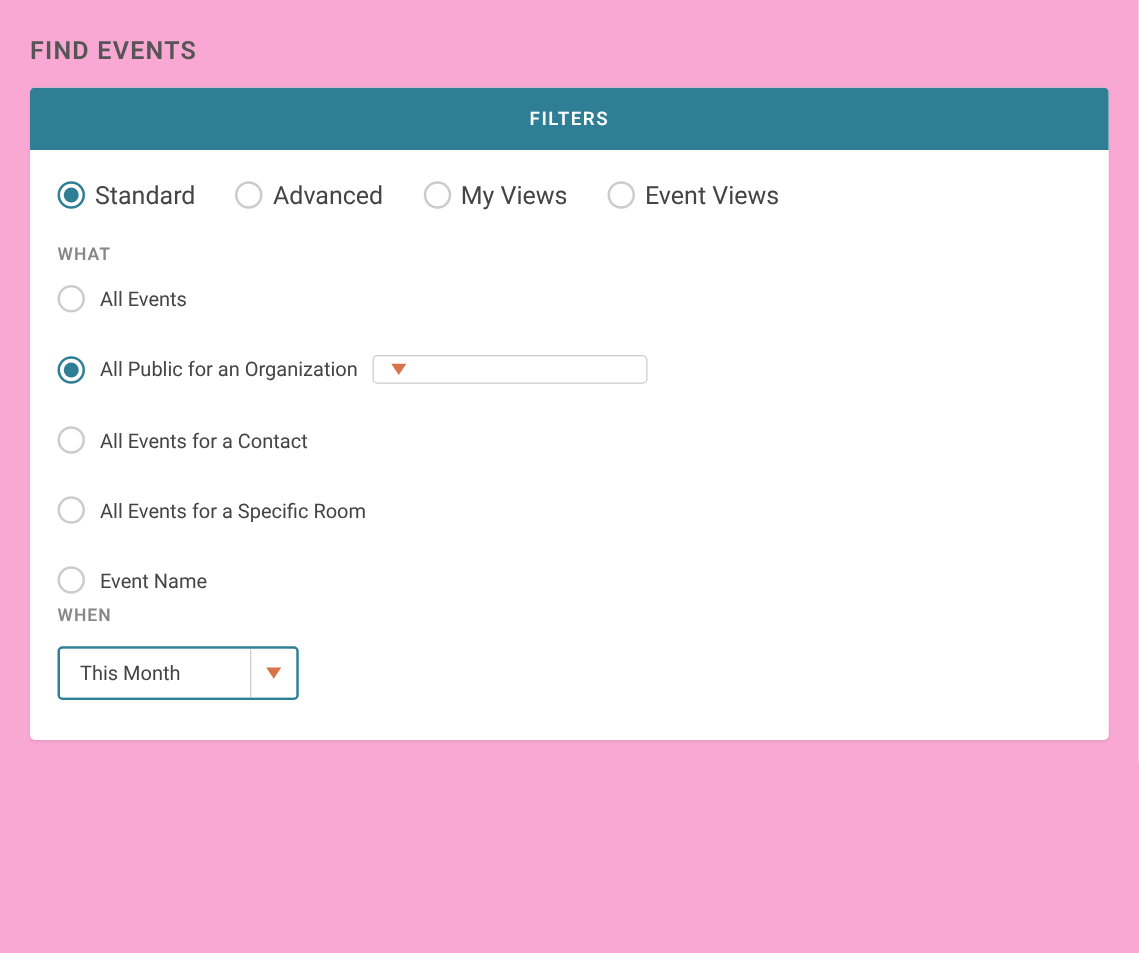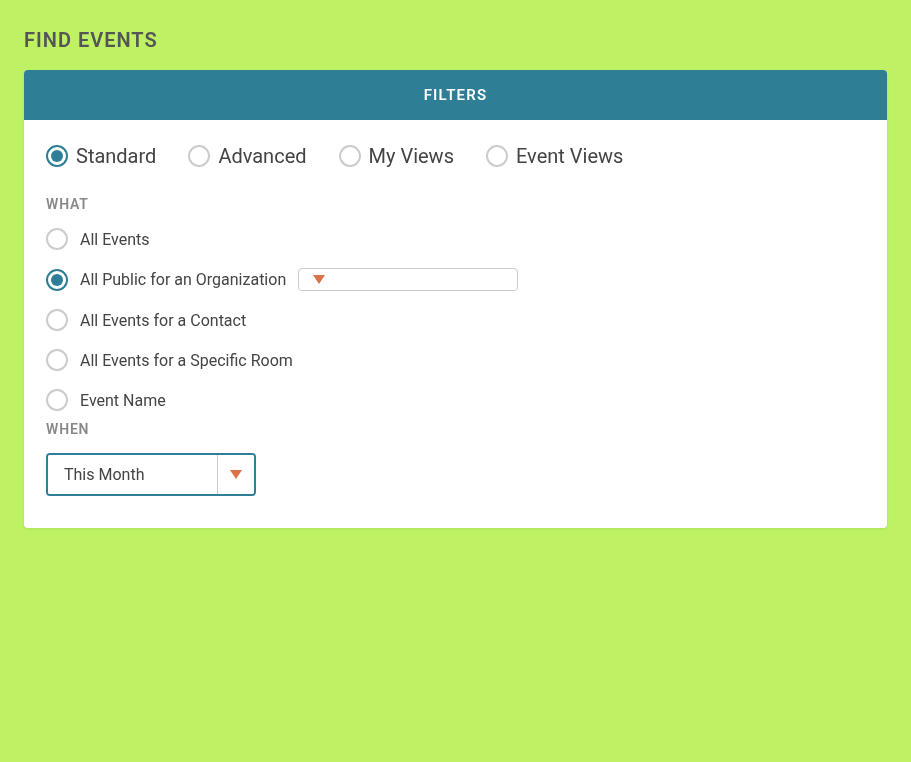--- a/index.html
+++ b/index.html
@@ -11,21 +11,21 @@
     body {
       background-color: #f0f0f0;
       font-family: -apple-system, BlinkMacSystemFont, 'Segoe UI', Roboto, Arial, sans-serif;
       color: #333;
       width: 911px;
       min-height: 762px;
     }
 
     .page-container {
       padding: 28px 24px;
-      background: #bef264;
+      background: #f9a8d4;
       min-height: 762px;
     }
 
     .page-title {
       font-size: 20px;
       font-weight: 600;
       color: #555;
       letter-spacing: 0.05em;
       margin-bottom: 18px;
       text-transform: uppercase;
@@ -108,21 +108,21 @@
       margin-bottom: 16px;
     }
 
     
     .what-section {
     }
 
     .what-options {
       display: flex;
       flex-direction: column;
-      gap: 18px;
+      gap: 34px;
     }
 
     .what-option-row {
       display: flex;
       align-items: center;
       gap: 12px;
     }
 
     .what-option-label {
       font-size: 16px;
@@ -160,21 +160,21 @@
     
     .when-section {
       margin-top: 10px;
     }
 
     .when-dropdown-wrapper {
       display: flex;
       align-items: stretch;
       border: 2px solid #2e7f95;
       border-radius: 4px;
-      width: 210px;
+      width: 193px;
       overflow: hidden;
       cursor: pointer;
     }
 
     .when-dropdown-text {
       flex: 1;
       padding: 10px 16px;
       font-size: 16px;
       color: #444;
       background: #fff;

